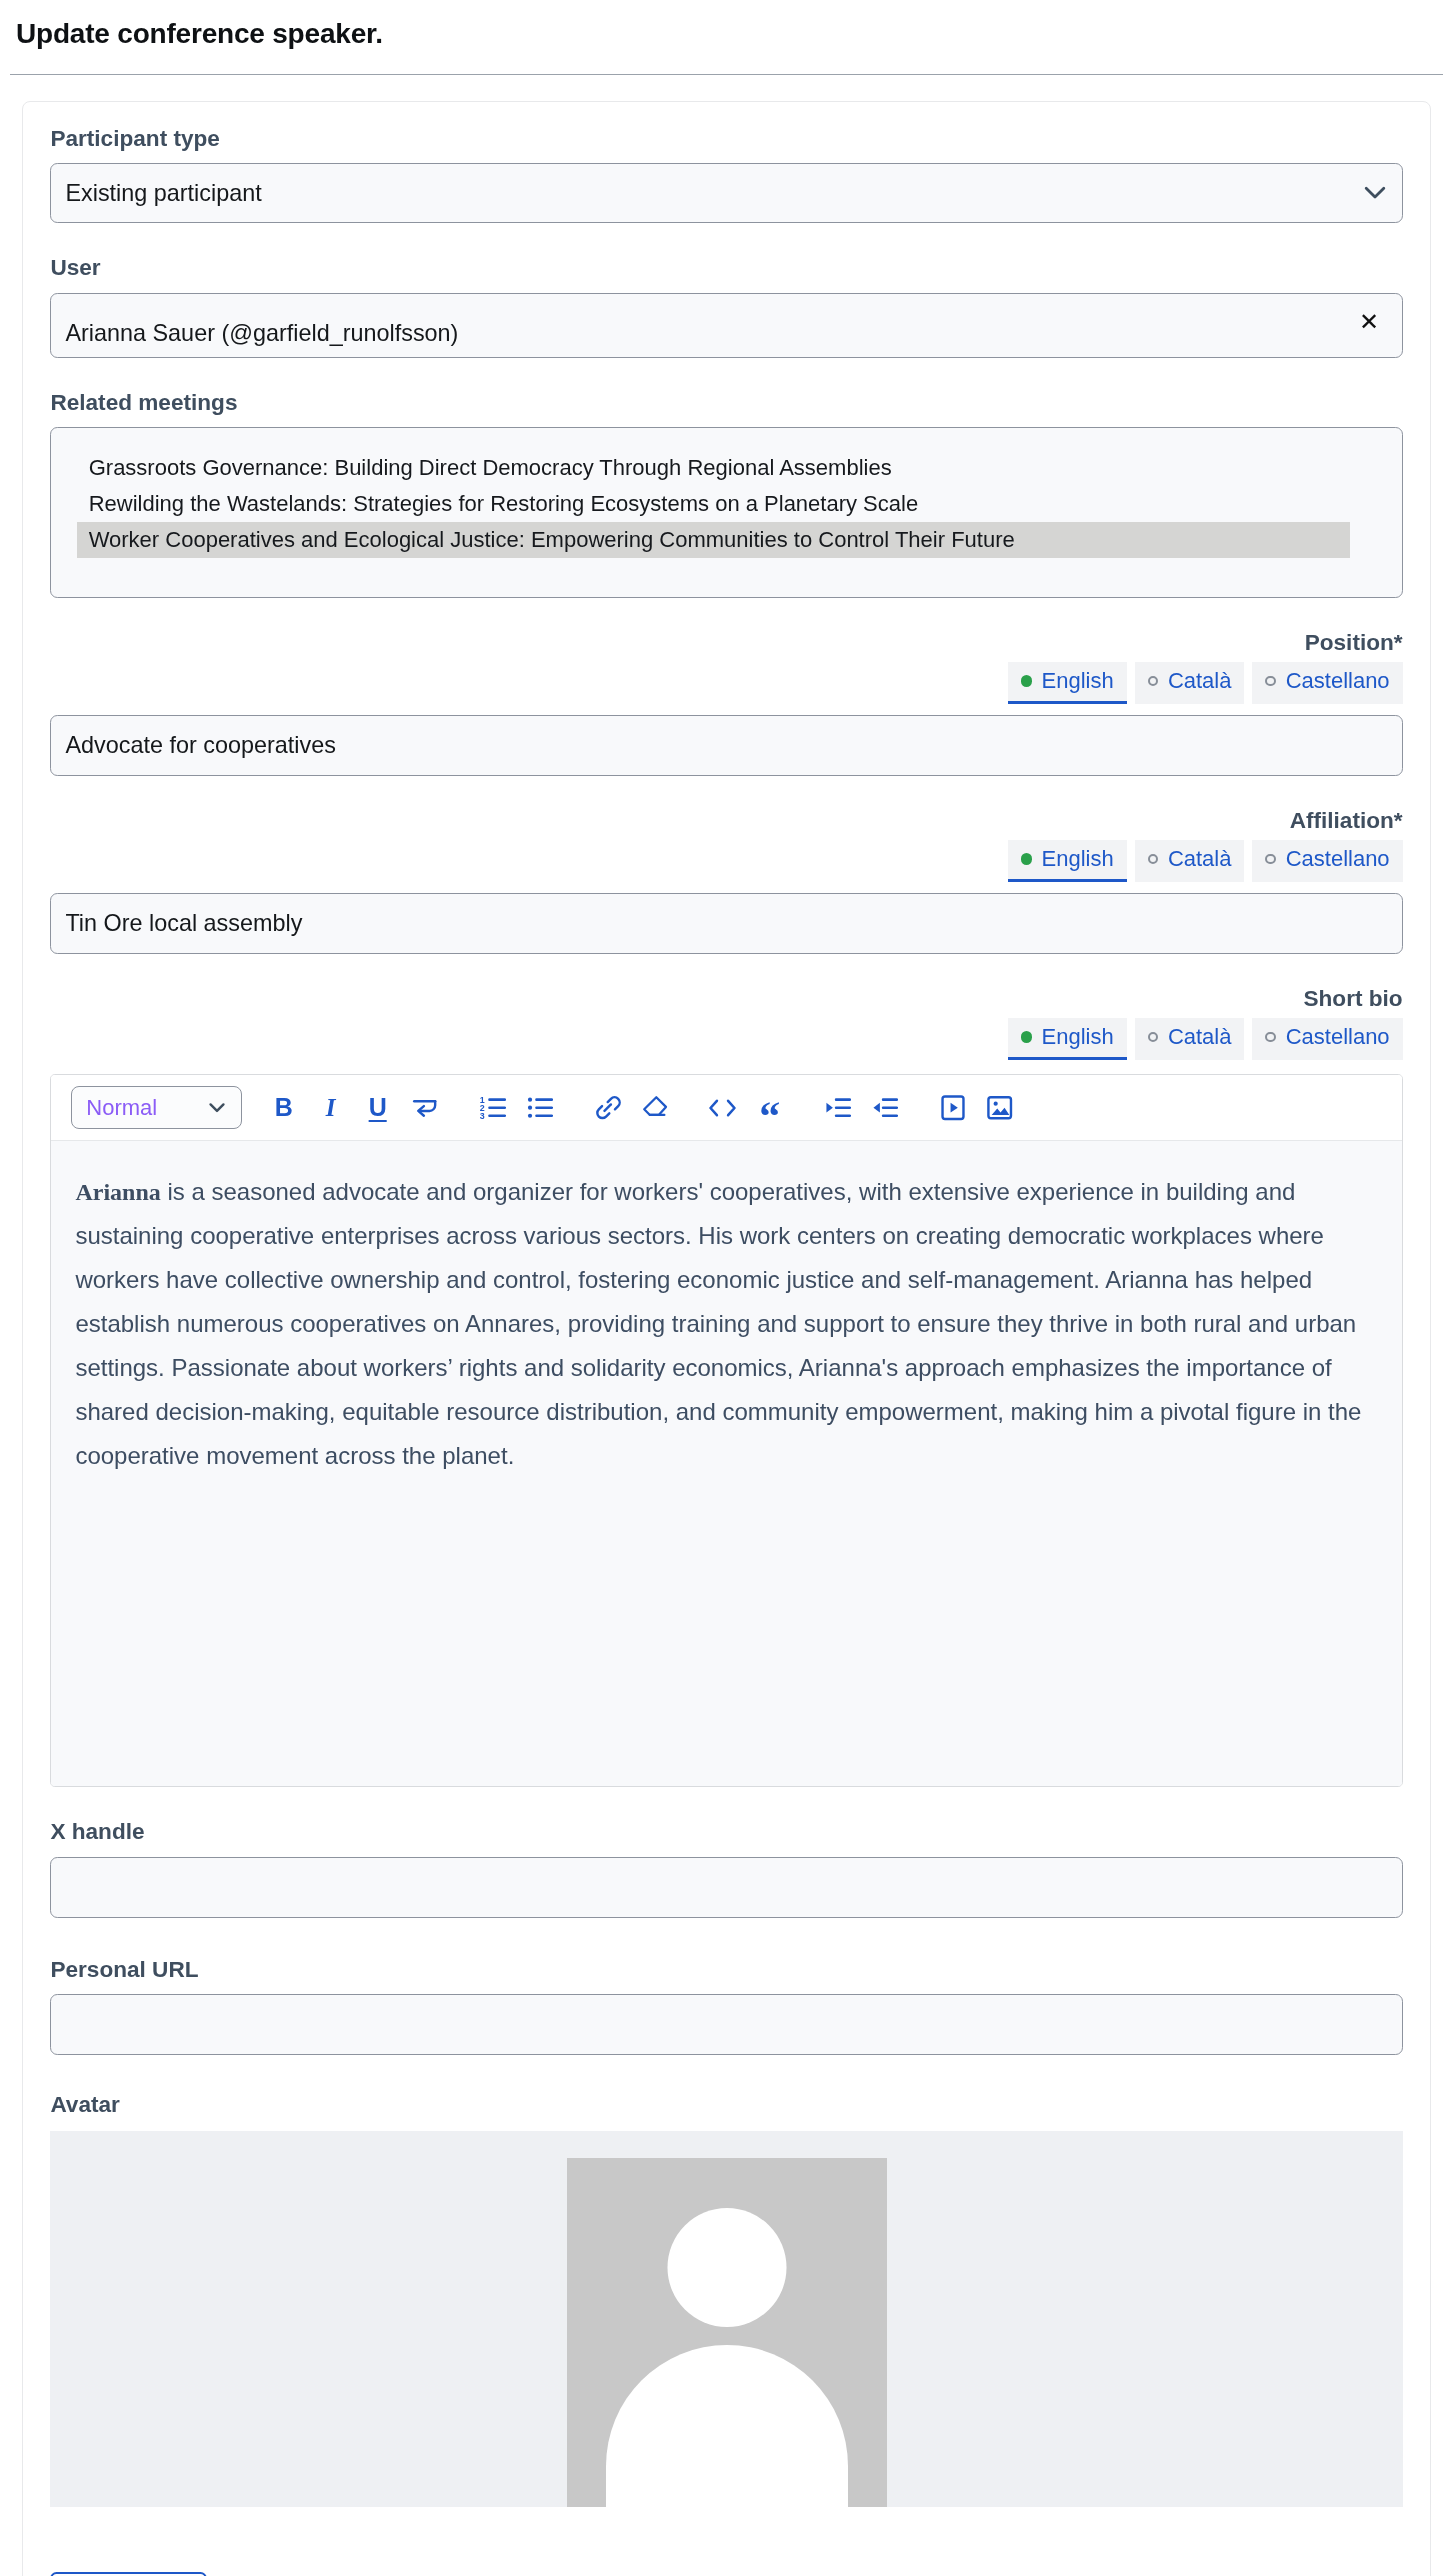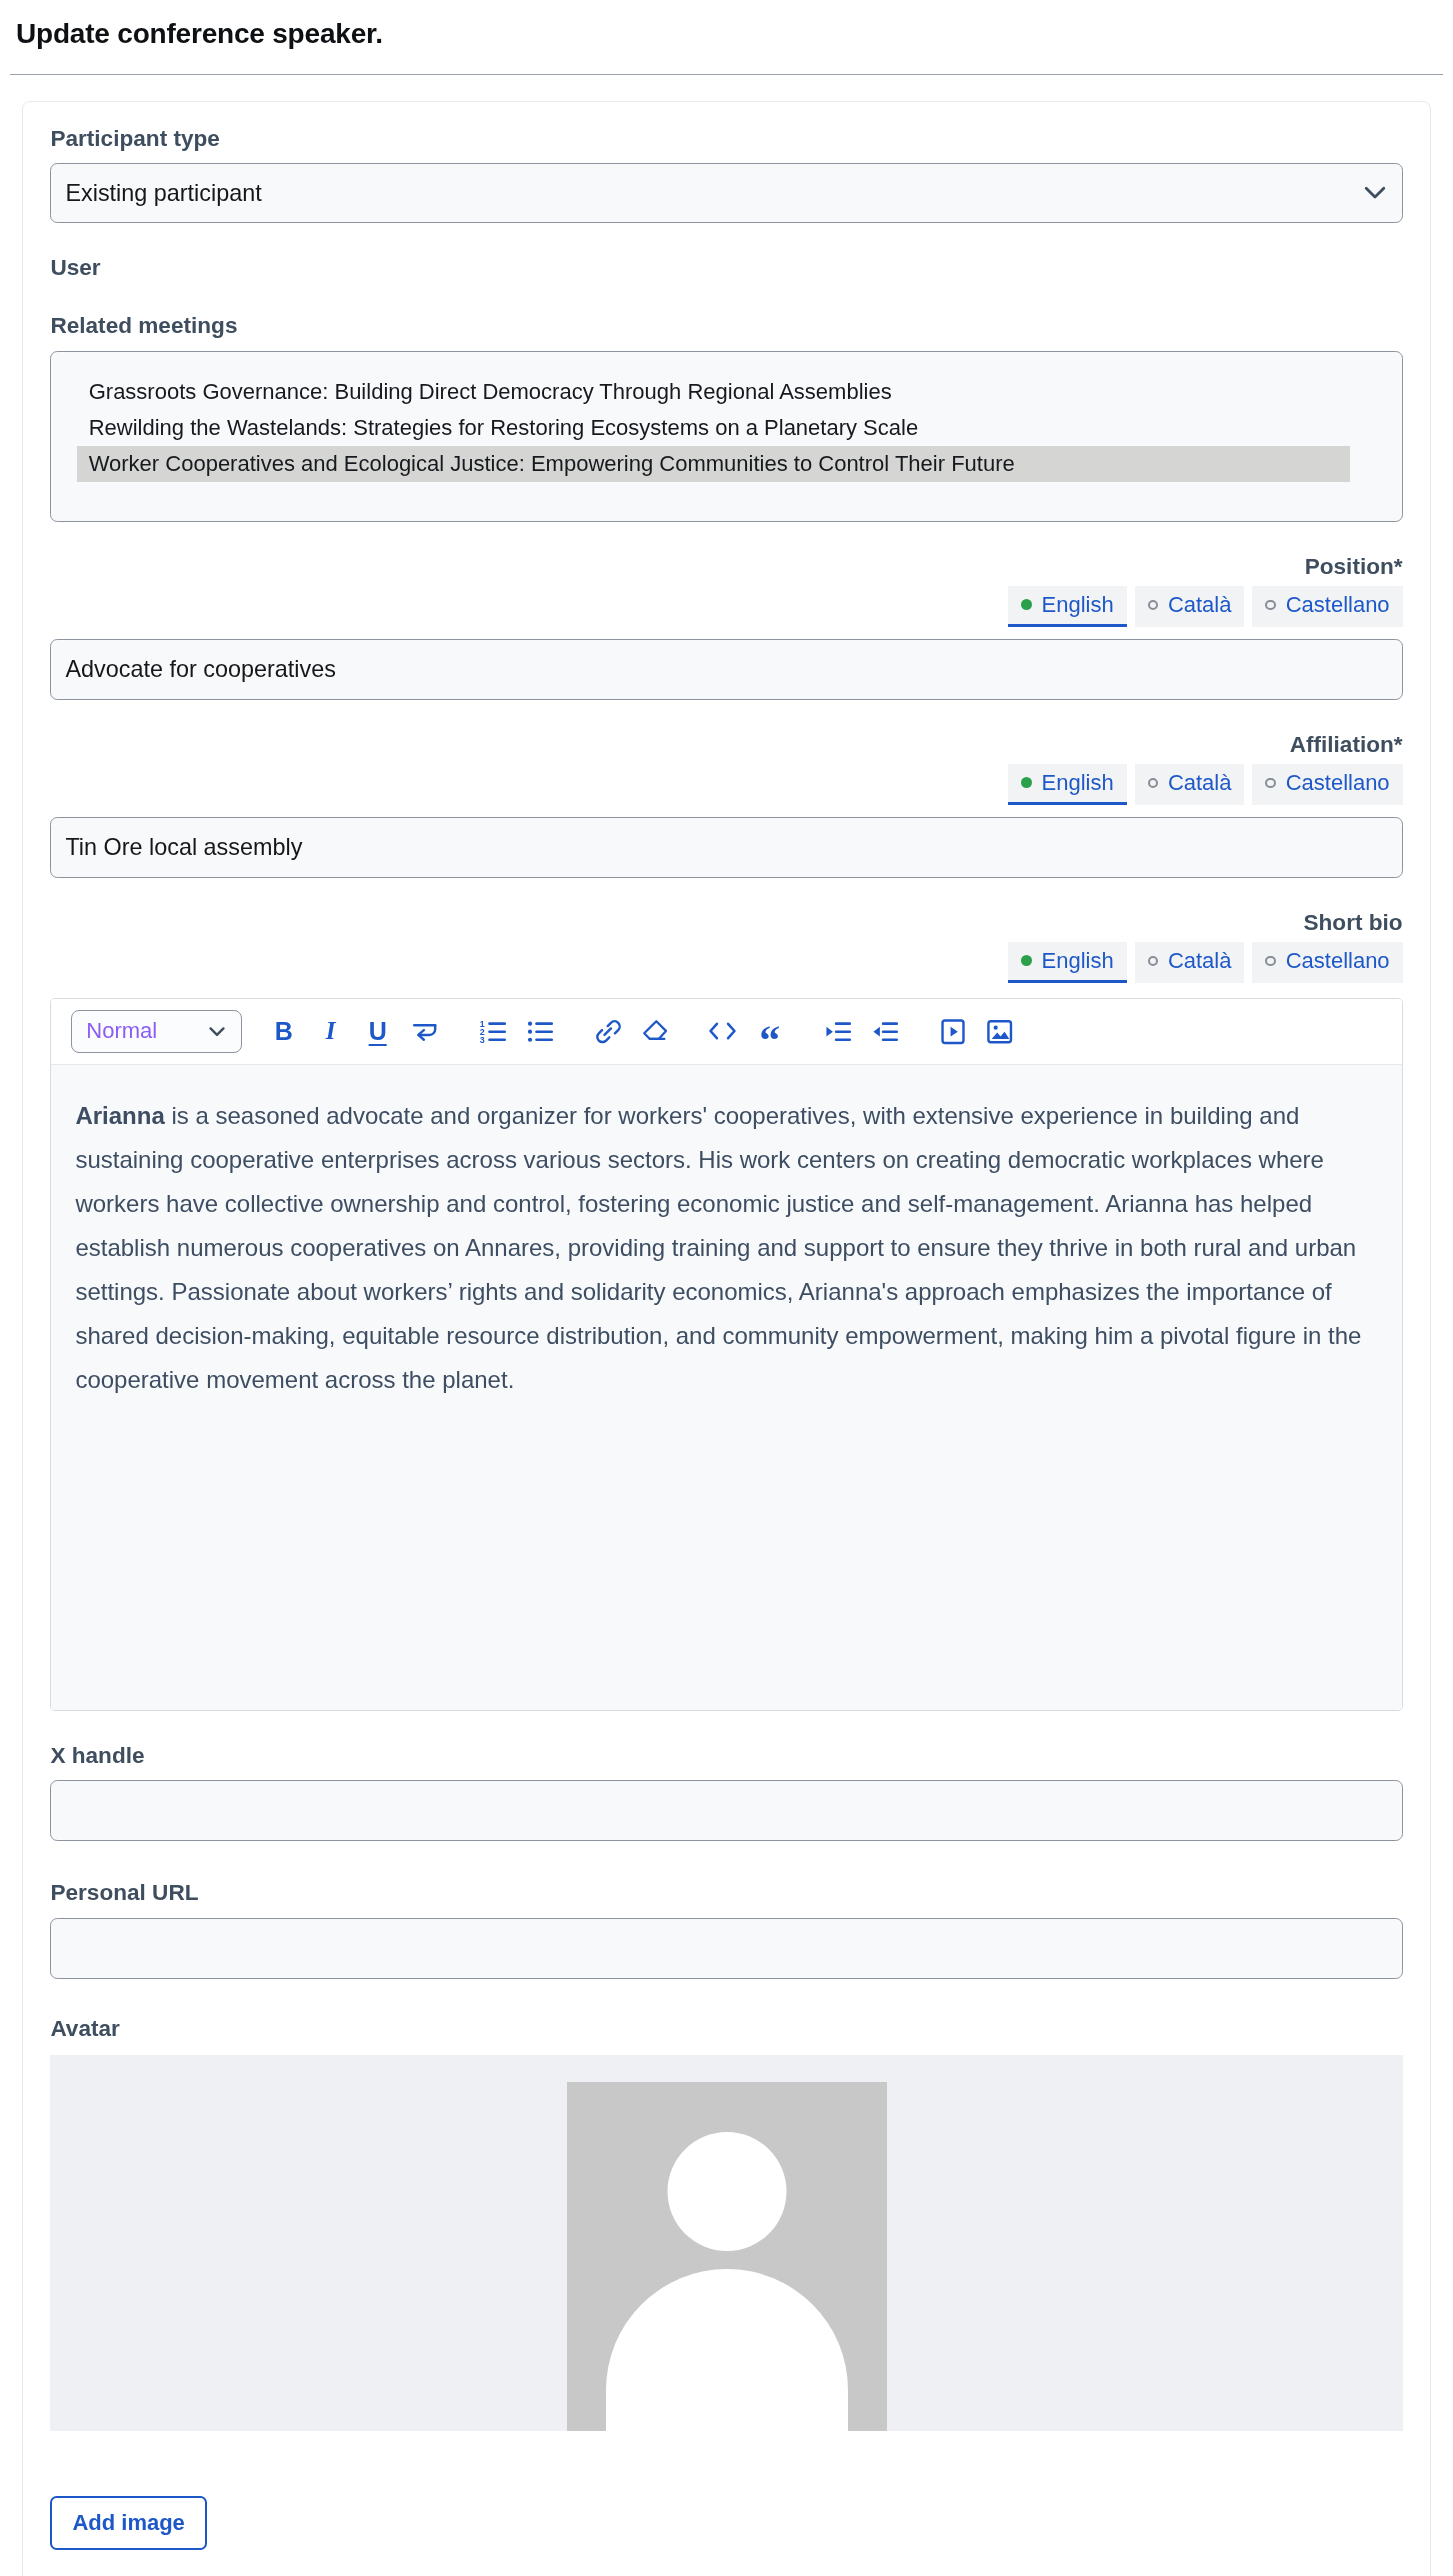--- a/index.html
+++ b/index.html
@@ -161,21 +161,21 @@
   .tb-quote { font-family: "Liberation Serif", serif; font-size: 42px; font-weight: 700; line-height: 0.55; margin-top: 18px; }
   .editor-body {
     height: 646px;
     background: #f8f9fb;
     border-top: 0.8px solid #e6e8ea;
     padding: 29px 24px;
     font-size: 24px;
     line-height: 44px;
     color: #3d4d62;
   }
-  .editor-body .lead { font-weight: 700; }
+  .editor-body .lead { font-weight: 700; font-family: Liberation Serif, serif; }
   .avatar-panel {
     margin-top: 13px;
     height: 376px;
     background: #eef0f3;
     display: flex;
     justify-content: center;
     align-items: flex-end;
   }
   .avatar-square {
     width: 320px;
@@ -223,20 +223,24 @@
     <span>Existing participant</span>
     <span class="chev">
       <svg width="26" height="16" viewBox="0 0 32 20">
           <polyline points="5,4 16,15 27,4" fill="none" stroke="currentColor" stroke-width="3.5" stroke-linecap="round" stroke-linejoin="round"></polyline>
         </svg>
     </span>
   </div>
 
   
   <div class="field-label sect">User</div>
+  <div class="box user-box mt-sm">
+    <span>Arianna Sauer (@garfield_runolfsson)</span>
+    <button class="user-clear">✕</button>
+  </div>
 
   
   <div class="field-label sect">Related meetings</div>
   <div class="box listbox mt-sm">
     <div class="list-option">Grassroots Governance: Building Direct Democracy Through Regional Assemblies</div>
     <div class="list-option">Rewilding the Wastelands: Strategies for Restoring Ecosystems on a Planetary Scale</div>
     <div class="list-option selected">Worker Cooperatives and Ecological Justice: Empowering Communities to Control Their Future</div>
   </div>
 
   

